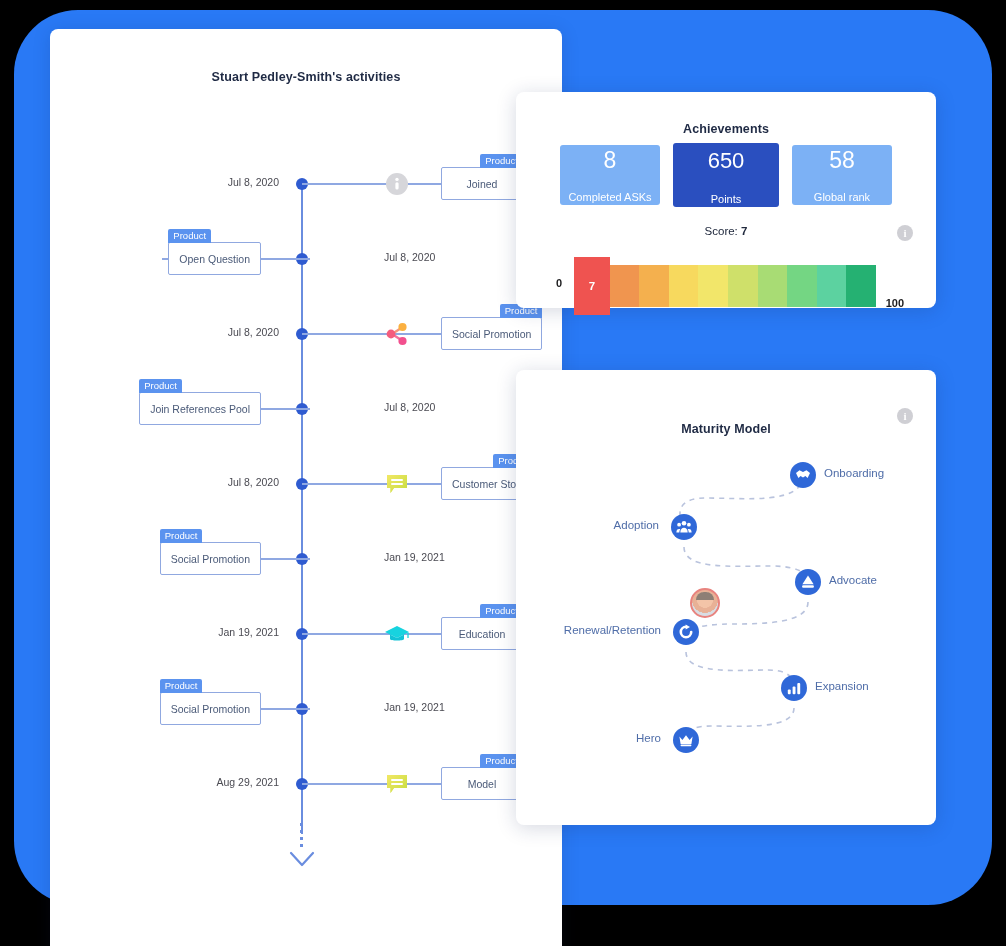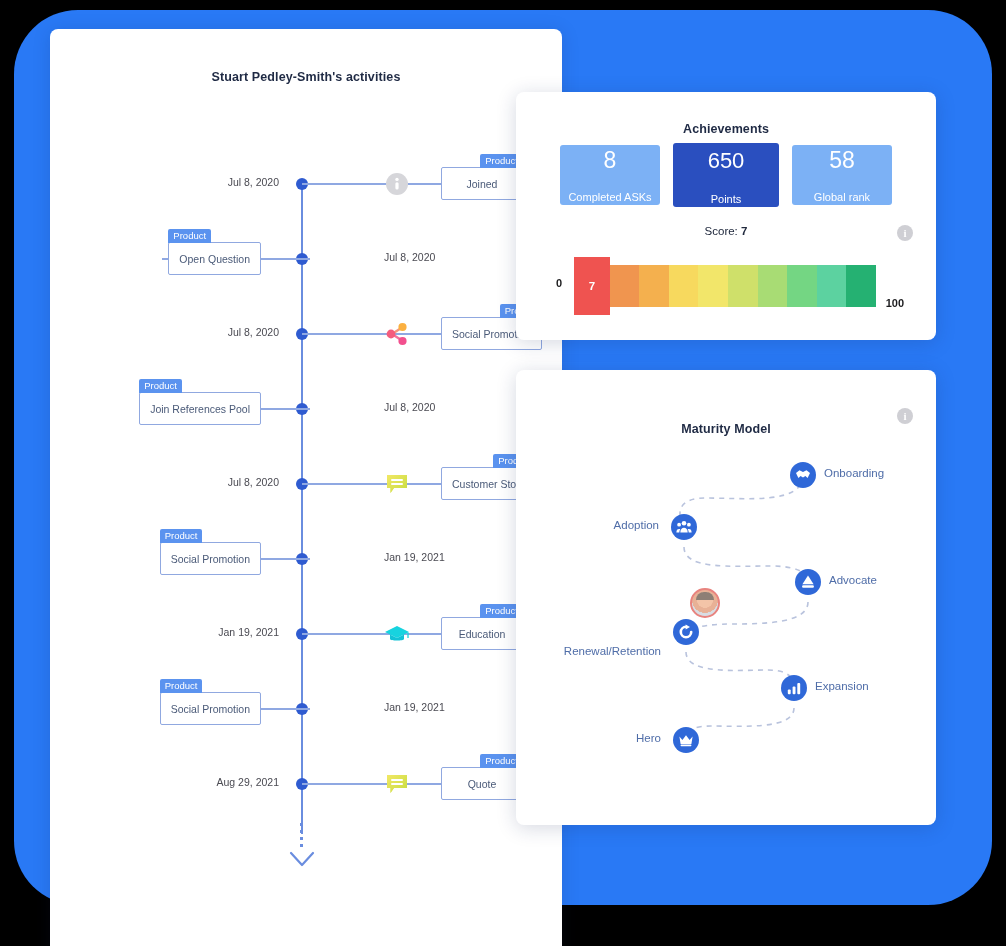--- a/index.html
+++ b/index.html
@@ -138,21 +138,21 @@
     display: flex; align-items: center; justify-content: center;
   }
   .tl-icon svg { display: block; }
   .icon-right { left: 334px; }
   .icon-left  { right: 334px; }
 
   
   .panel-achievements {
     position: absolute;
     left: 516px; top: 92px;
-    width: 420px; height: 248px;
+    width: 420px; height: 216px;
     background: #ffffff;
     border-radius: 8px;
     box-shadow: 0 3px 20px rgba(20,40,90,.18);
   }
   .ach-title { margin-top: 30px; }
   .ach-cards {
     position: absolute;
     left: 44px; top: 53px;
     width: 332px;
     display: flex;
@@ -440,21 +440,21 @@
                     <stop offset="0" stop-color="#f6e96a"></stop>
                     <stop offset="1" stop-color="#c3dc3f"></stop>
                   </linearGradient>
                 </defs>
                 <rect x="6" y="7" width="12" height="2" rx="1" fill="#fff"></rect>
                 <rect x="6" y="11" width="12" height="2" rx="1" fill="#fff"></rect>
               </svg>
             </div>
             <div class="card card-right">
               <span class="badge badge-right">Product</span>
-              <span>Quote</span>
+              <span>Model</span>
             </div>
           </div>
         </div>
     </div>
   </div>
 
   <div class="panel-achievements">
     <div class="panel-title ach-title">Achievements</div>
 
     <div class="ach-cards" id="ach-cards">
@@ -540,21 +540,21 @@
         </div>
         <div class="mat-label lab-right" style="top: 204px; left: 313px;">Advocate</div>
         <div class="mat-node" style="left: 157px; top: 249px;">
           <span>
             <svg width="16" height="16" viewBox="0 0 16 16">
               <path d="M13.2 8 A5.2 5.2 0 1 1 8 2.8" fill="none" stroke="#fff" stroke-width="2.6" stroke-linecap="round"></path>
               <path d="M7.6 0.4 L12 2.9 L7.6 5.4 Z" fill="#fff"></path>
             </svg>
           </span>
         </div>
-        <div class="mat-label lab-left" style="top: 254px; right: 275px; margin-top: 21px;">Renewal/Retention</div>
+        <div class="mat-label lab-left" style="top: 254px; right: 275px;">Renewal/Retention</div>
         <div class="mat-node" style="left: 265px; top: 305px;">
           <span>
             <svg width="16" height="16" viewBox="0 0 16 16" fill="#fff">
               <rect x="1.8" y="9.6" width="2.9" height="4.6" rx="1"></rect>
               <rect x="6.6" y="6.6" width="2.9" height="7.6" rx="1"></rect>
               <rect x="11.3" y="3" width="2.9" height="11.2" rx="1"></rect>
             </svg>
           </span>
         </div>
         <div class="mat-label lab-right" style="top: 310px; left: 299px;">Expansion</div>

